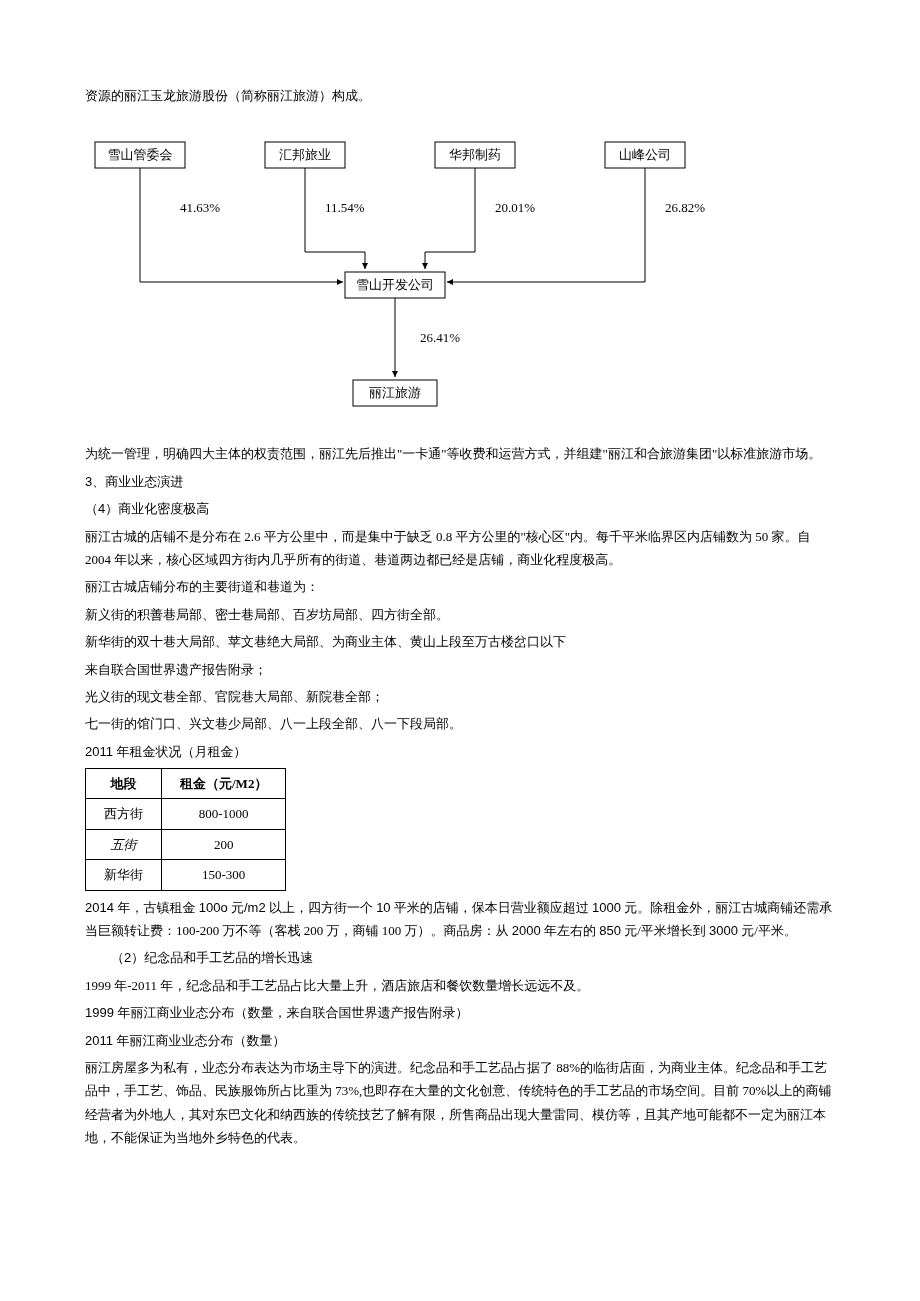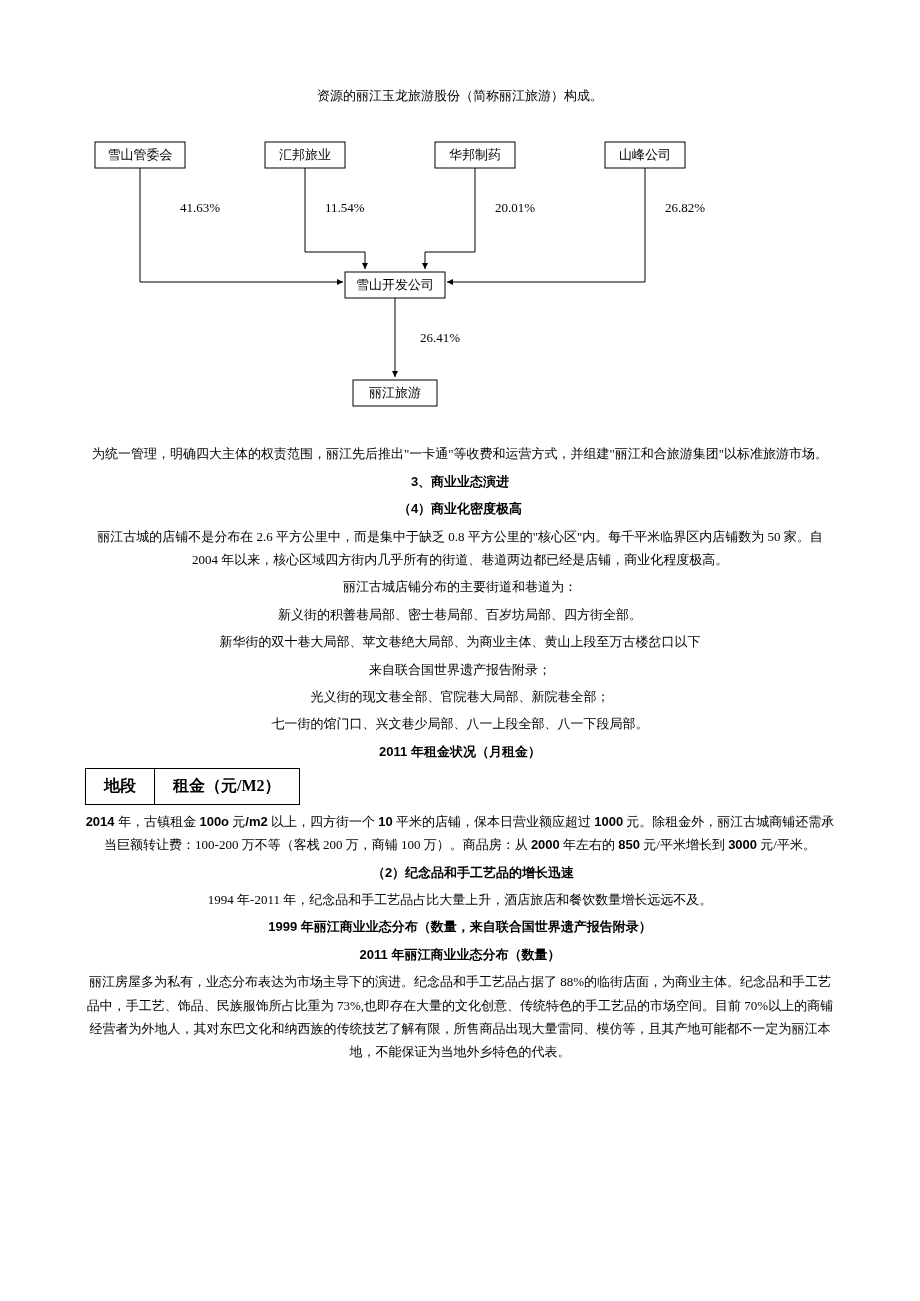--- a/index.html
+++ b/index.html
@@ -6,34 +6,34 @@
     font-family: "SimSun", "宋体", serif;
     font-size: 13px;
     color: #000;
     background: #fff;
     margin: 0;
     padding: 80px 85px 40px 85px;
     width: 920px;
     box-sizing: border-box;
     line-height: 1.8;
   }
-  p { margin: 4px 0; text-align: center; }
+  p { margin: 4px 0; }
   .diagram {
     margin: 30px 0 15px 0;
     width: 660px;
   }
-  .bold { font-weight: bold; font-family: "SimHei", "黑体", sans-serif; }
+  .bold { font-weight: normal; font-family: "SimHei", "黑体", sans-serif; }
   table.rent {
     border-collapse: collapse;
     margin: 5px 0;
   }
   table.rent th, table.rent td {
     border: 1px solid #000;
     padding: 3px 18px;
-    font-size: 16px;
+    font-size: 13px;
     text-align: center;
   }
   .indent { text-indent: 2em; }
   svg.chart { display: block; }
 </style>
 </head>
 <body>
 
 <p>资源的丽江玉龙旅游股份（简称丽江旅游）构成。</p>
 
@@ -88,24 +88,36 @@
 <p>光义街的现文巷全部、官院巷大局部、新院巷全部；</p>
 <p>七一街的馆门口、兴文巷少局部、八一上段全部、八一下段局部。</p>
 <p><span class="bold">2011 年租金状况（月租金）</span></p>
 
 <table class="rent">
   <tbody>
       <tr>
     <th>地段</th>
     <th>租金（元/M2）</th>
   </tr>
+  <tr>
+        <td>西方街</td>
+        <td>800-1000</td>
+      </tr>
+  <tr>
+        <td style="font-style:italic">五街</td>
+        <td>200</td>
+      </tr>
+  <tr>
+        <td>新华街</td>
+        <td>150-300</td>
+      </tr>
 </tbody>
   </table>
 
 <p>
   <span class="bold">2014 </span><span>年，古镇租金 </span><span class="bold">100o</span><span> 元</span><span class="bold">/m2</span><span> 以上，四方街一个 </span><span class="bold">10</span><span> 平米的店铺，保本日营业额应超过 </span><span class="bold">1000</span><span> 元。除租金外，丽江古城商铺还需承当巨额转让费：100-200 万不等（客栈 200 万，商铺 100 万）。商品房：从 </span><span class="bold">2000</span><span> 年左右的 </span><span class="bold">850</span><span> 元/平米增长到 </span><span class="bold">3000</span><span> 元/平米。</span>
 </p>
 
 <p class="bold indent">（2）纪念品和手工艺品的增长迅速</p>
-<p>1994 年-2011 年，纪念品和手工艺品占比大量上升，酒店旅店和餐饮数量增长远远不及。</p>
+<p>1999 年-2011 年，纪念品和手工艺品占比大量上升，酒店旅店和餐饮数量增长远远不及。</p>
 <p class="bold">1999 年丽江商业业态分布（数量，来自联合国世界遗产报告附录）</p>
 <p class="bold">2011 年丽江商业业态分布（数量）</p>
 <p>丽江房屋多为私有，业态分布表达为市场主导下的演进。纪念品和手工艺品占据了 88%的临街店面，为商业主体。纪念品和手工艺品中，手工艺、饰品、民族服饰所占比重为 73%,也即存在大量的文化创意、传统特色的手工艺品的市场空间。目前 70%以上的商铺经营者为外地人，其对东巴文化和纳西族的传统技艺了解有限，所售商品出现大量雷同、模仿等，且其产地可能都不一定为丽江本地，不能保证为当地外乡特色的代表。</p>
 
 </body></html>

